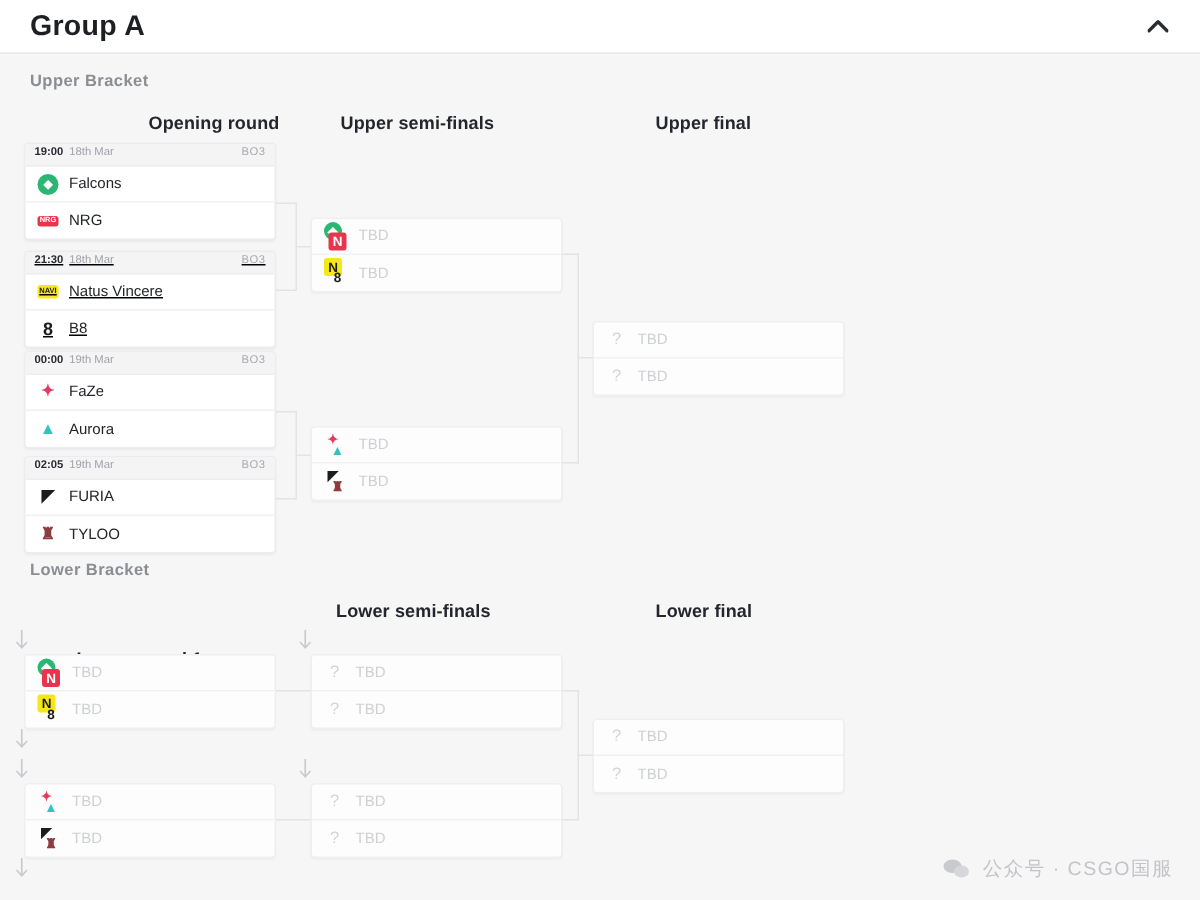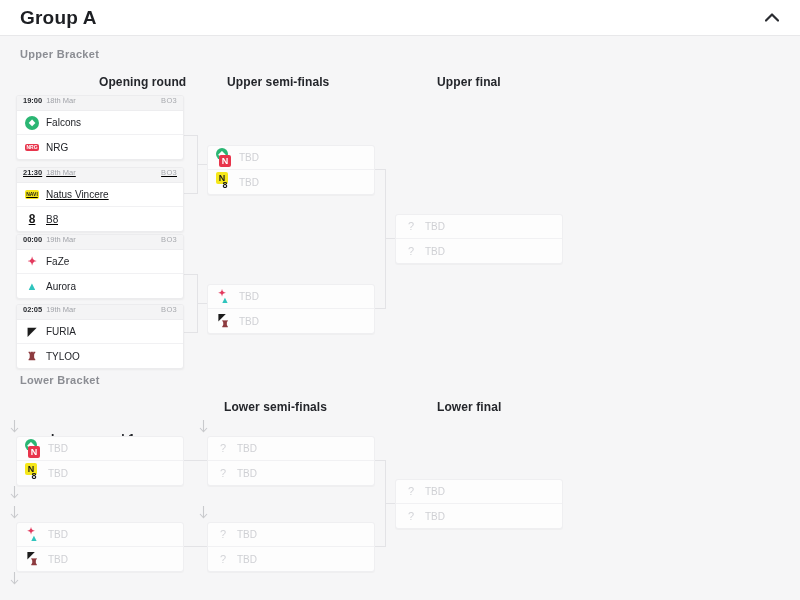--- a/index.html
+++ b/index.html
@@ -403,14 +403,21 @@
     <div class="team-row tbd">
       <span class="logo lg-q">?</span>
       <span class="team-name">TBD</span>
     </div>
     <div class="team-row tbd">
       <span class="logo lg-q">?</span>
       <span class="team-name">TBD</span>
     </div>
   </div>
 
+  <div class="watermark">
+    <span class="wechat-icon">
+      <span class="b1"></span>
+      <span class="b2"></span>
+    </span>
+    <span>公众号 · CSGO国服</span>
+  </div>
 
 </div>
 
 </body></html>

